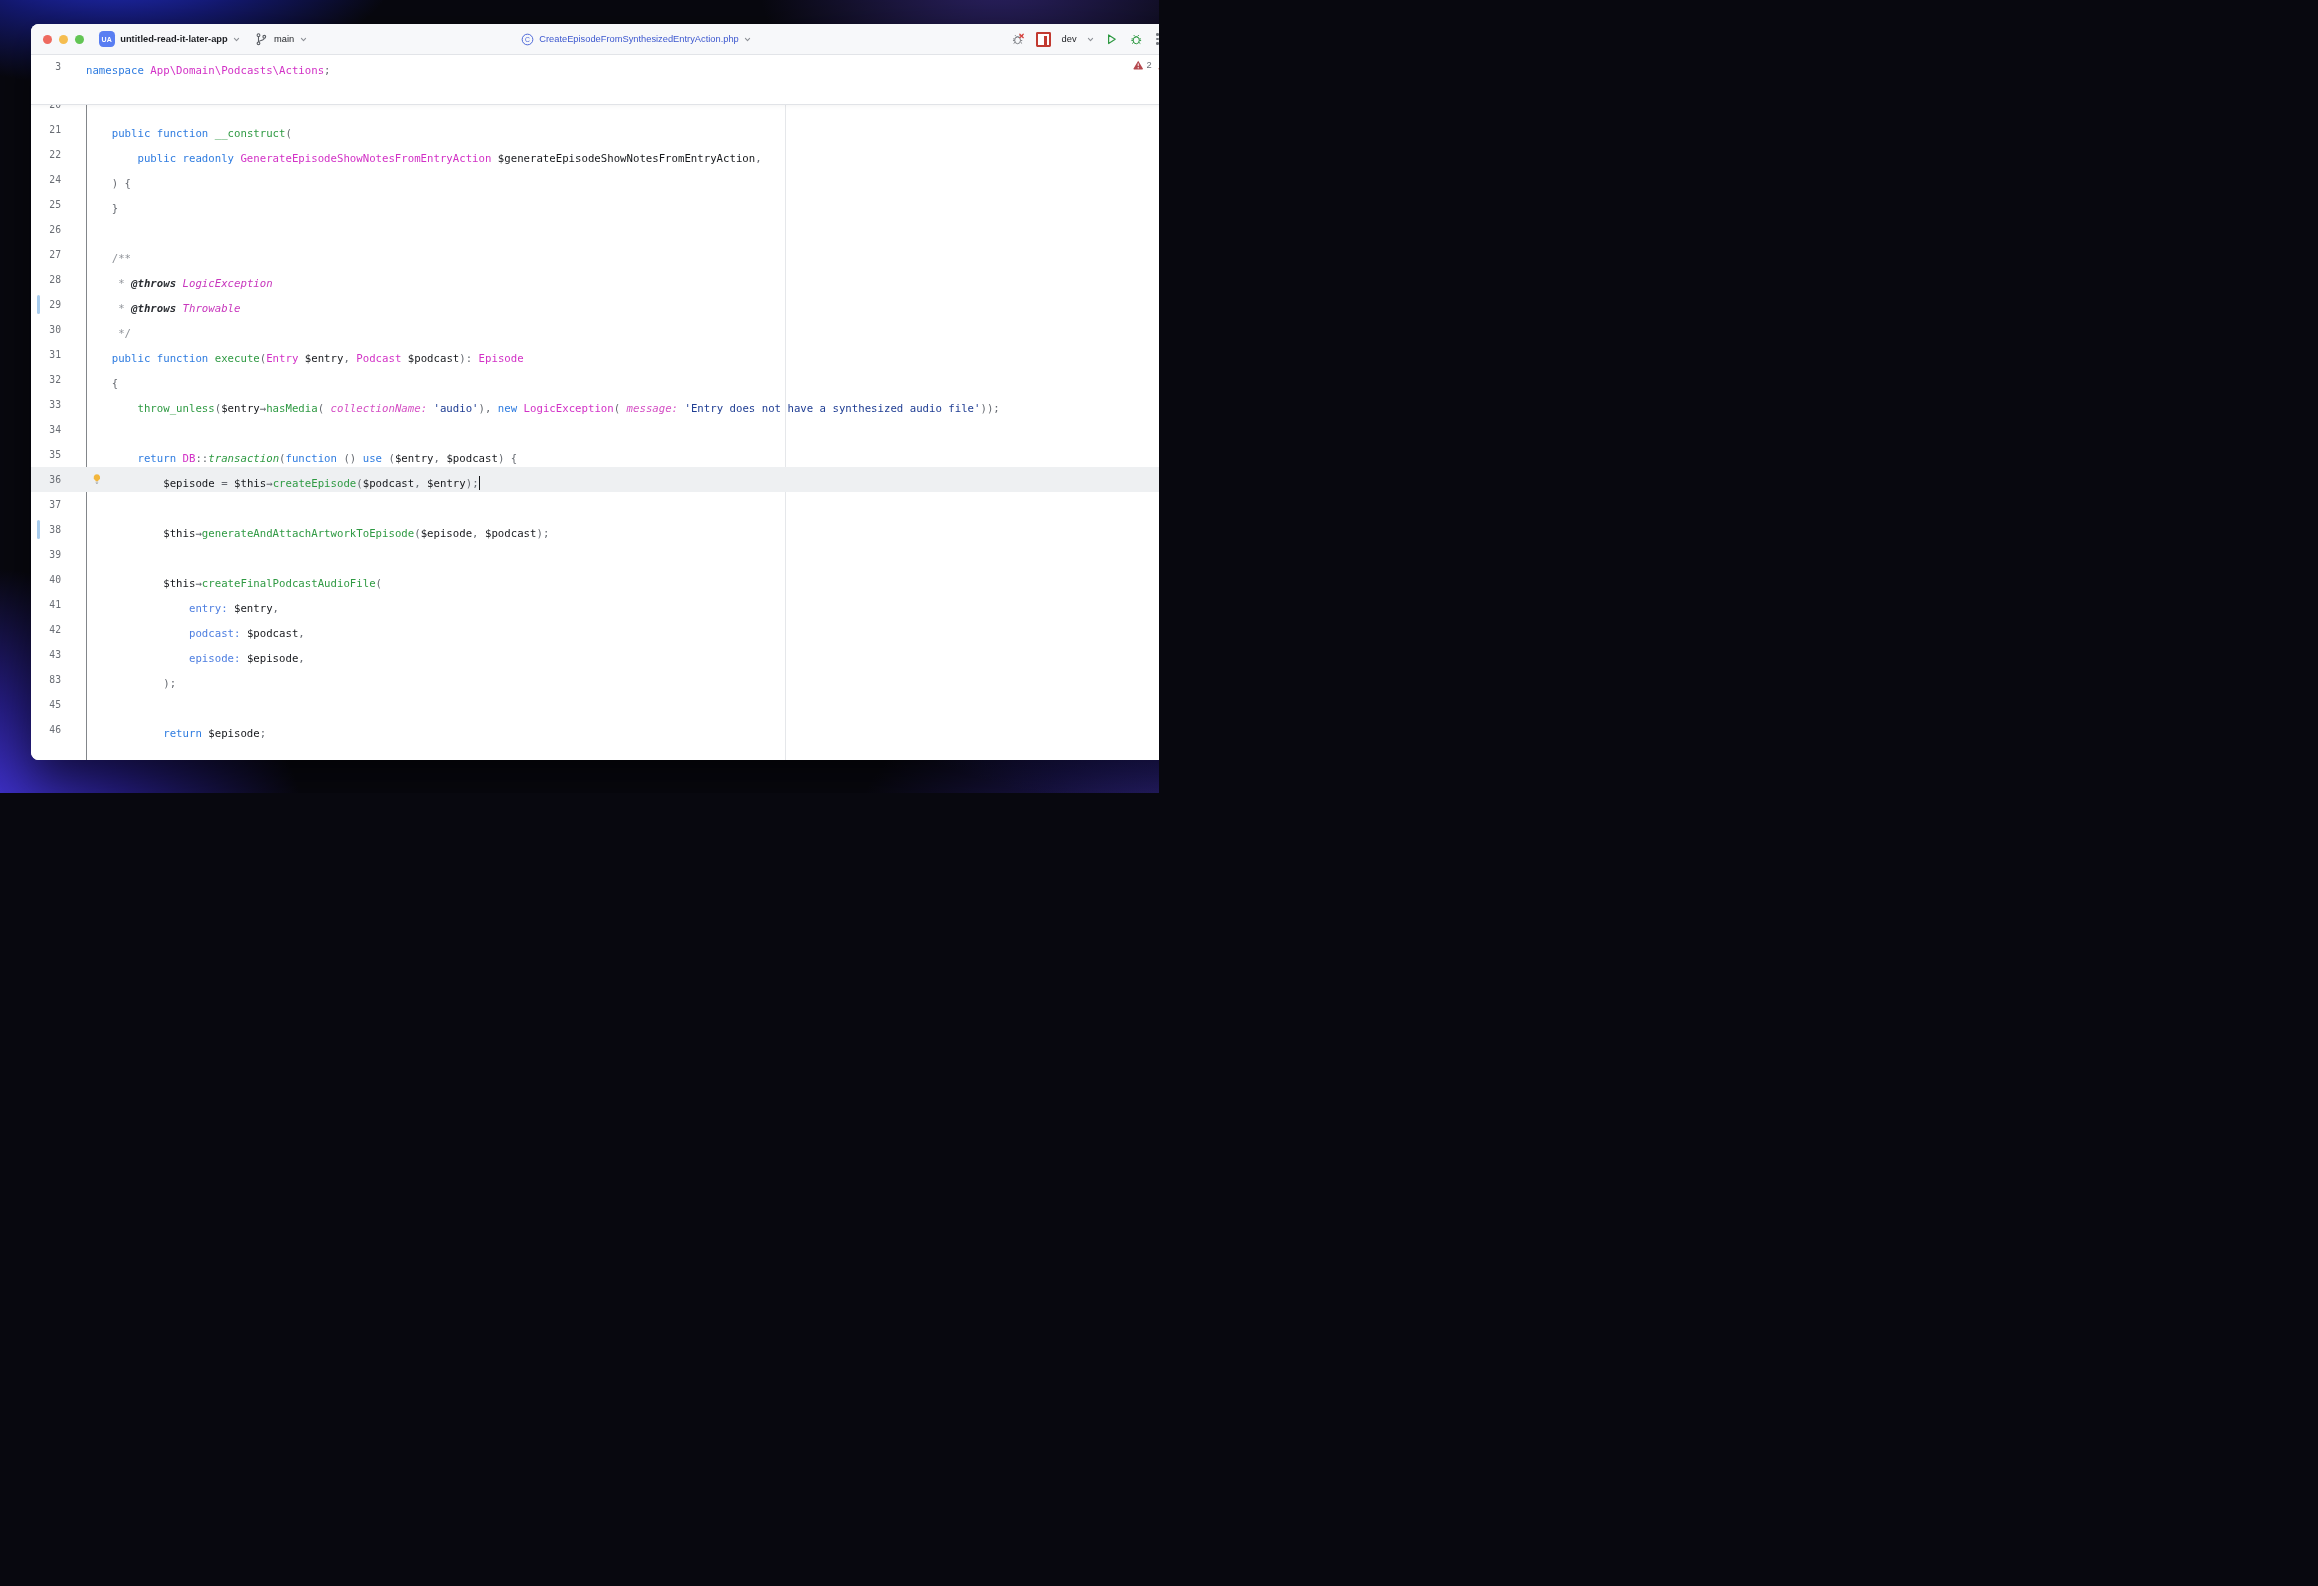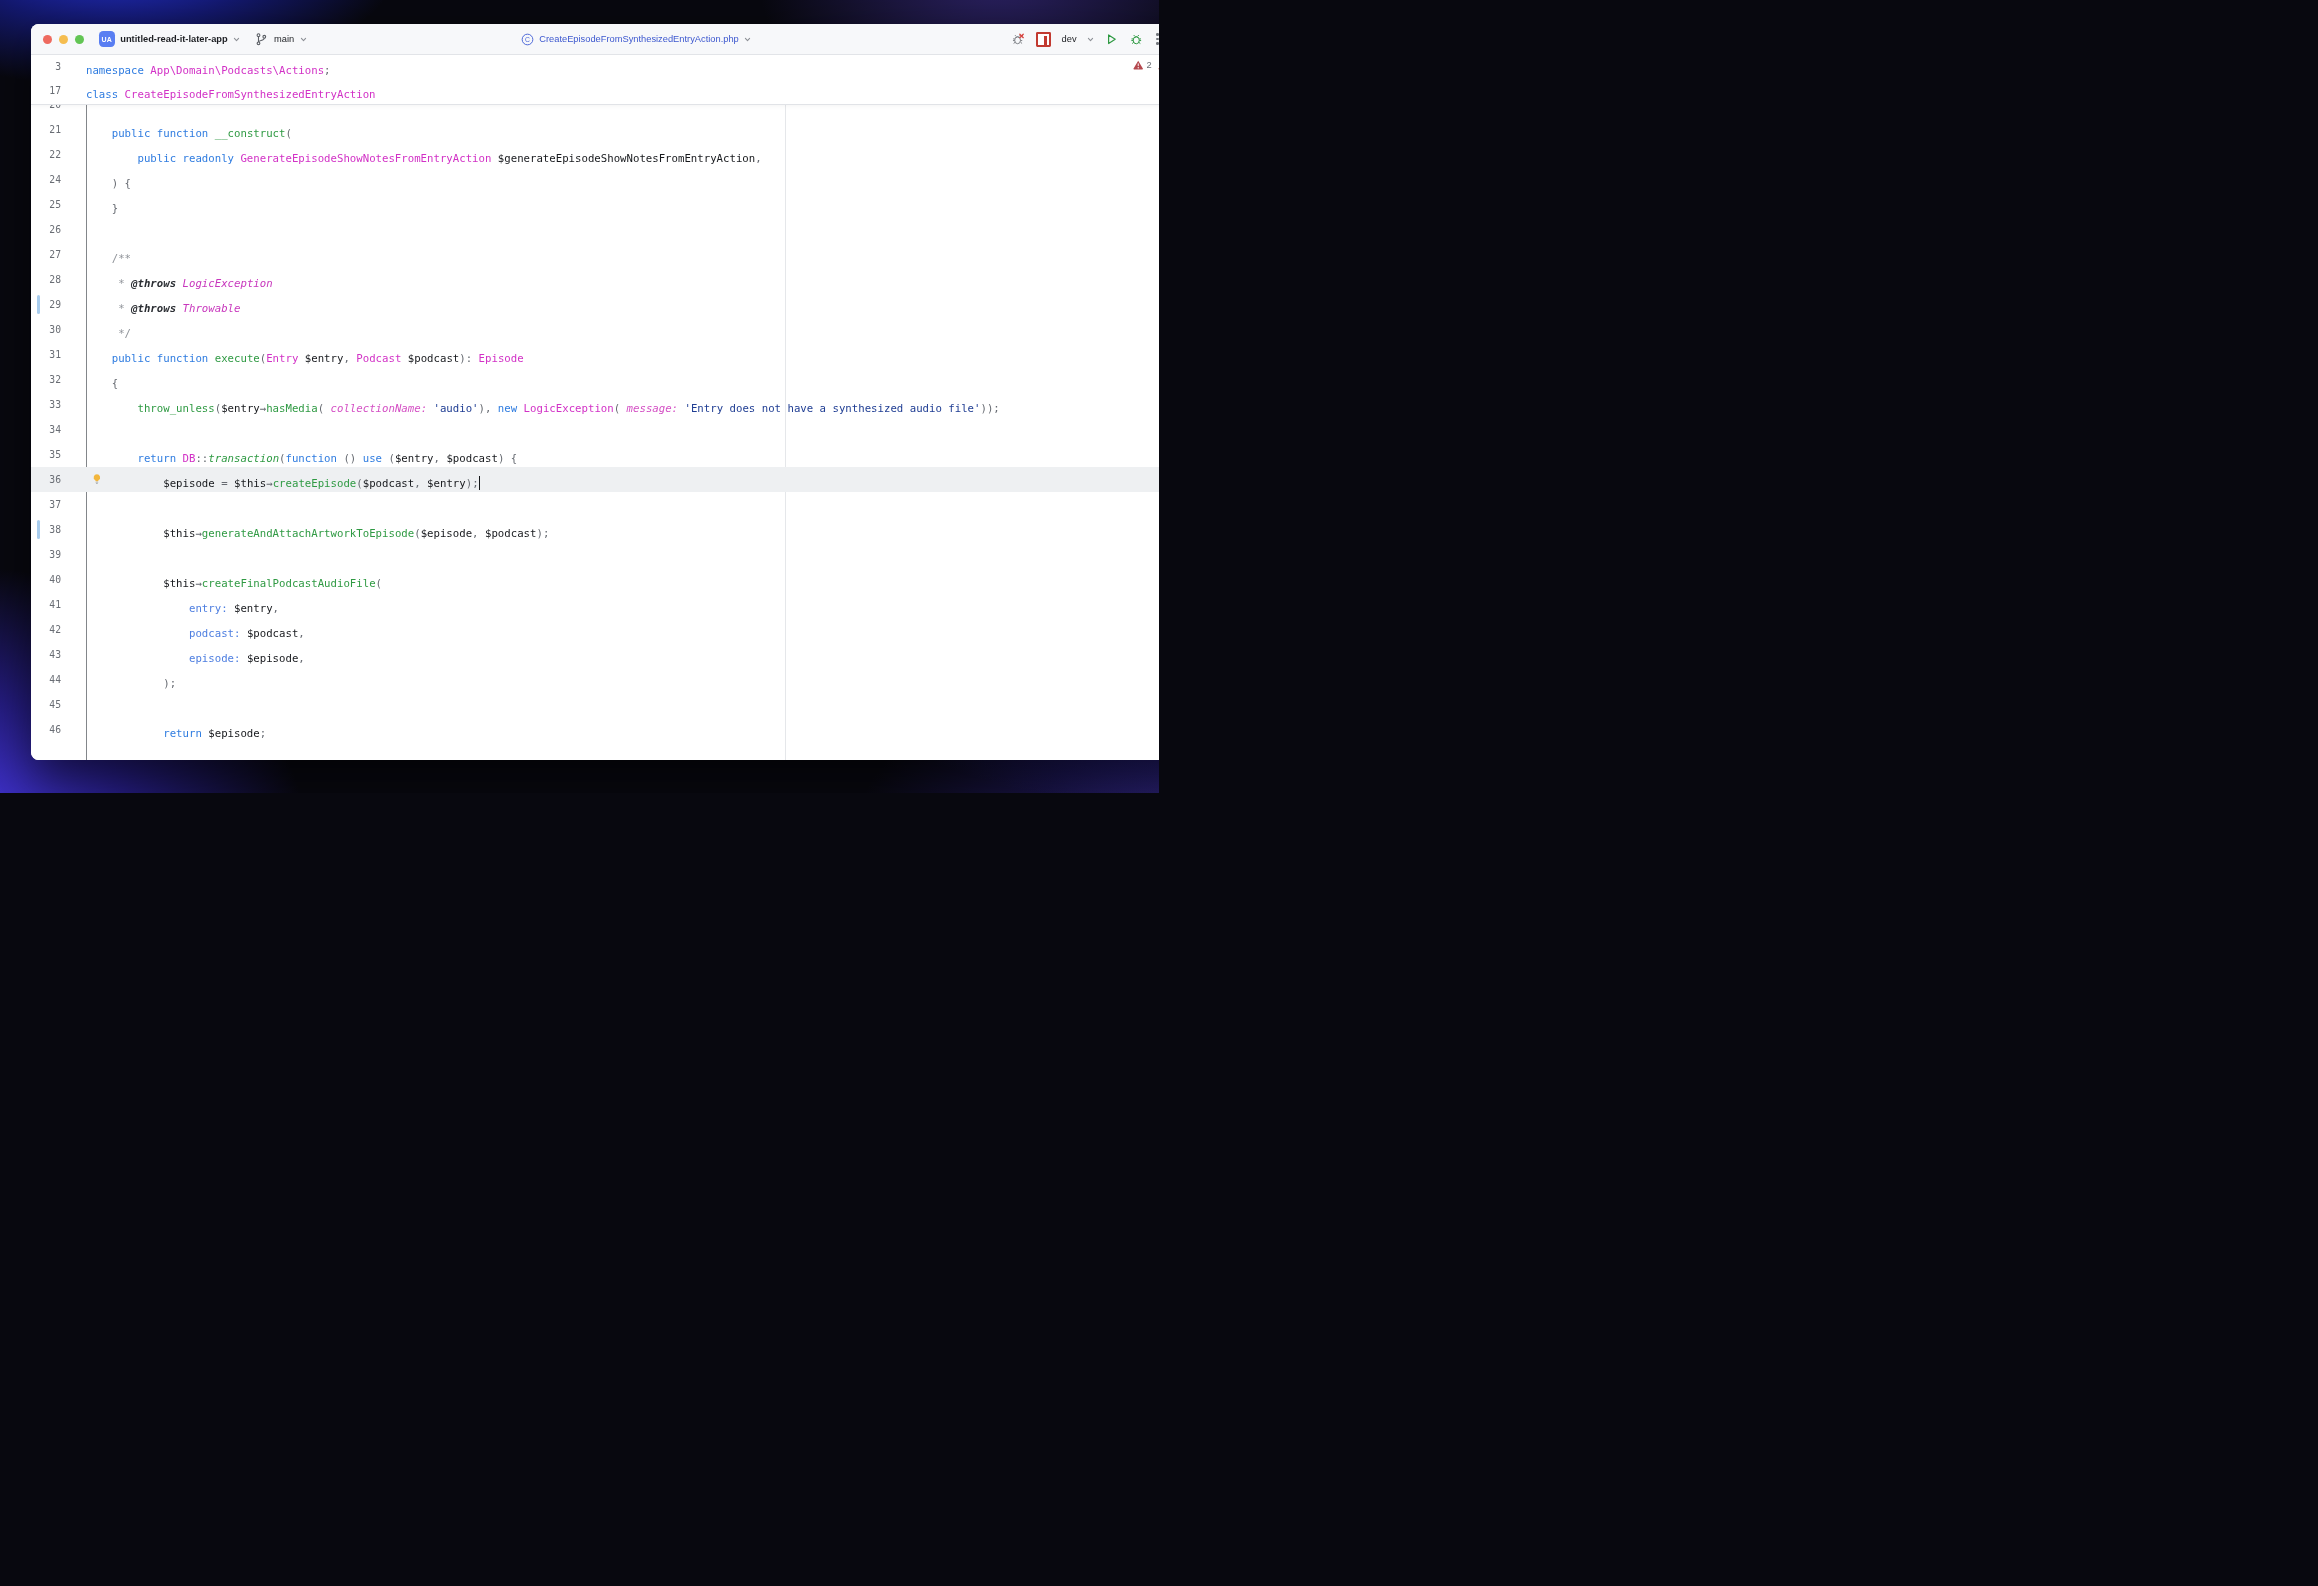--- a/index.html
+++ b/index.html
@@ -253,42 +253,38 @@
           </div>
           <div class="row">
             <span class="lnum">42</span>
             <span class="code"><span class="tk-pln">                </span><span class="tk-arg">podcast: </span><span class="tk-var">$podcast</span><span class="tk-pun">,</span></span>
           </div>
           <div class="row">
             <span class="lnum">43</span>
             <span class="code"><span class="tk-pln">                </span><span class="tk-arg">episode: </span><span class="tk-var">$episode</span><span class="tk-pun">,</span></span>
           </div>
           <div class="row">
-            <span class="lnum">44</span>
+            <span class="lnum">83</span>
             <span class="code"><span class="tk-pln">            </span><span class="tk-pun">);</span></span>
           </div>
           <div class="row">
             <span class="lnum">45</span>
             <span class="code"></span>
           </div>
           <div class="row">
             <span class="lnum">46</span>
             <span class="code"><span class="tk-pln">            </span><span class="tk-kw">return </span><span class="tk-var">$episode</span><span class="tk-pun">;</span></span>
           </div>
         </div>
 
       <div class="sticky">
         <div>
             <div class="row">
               <span class="lnum">3</span>
               <span class="code"><span class="tk-kw">namespace </span><span class="tk-cls">App\Domain\Podcasts\Actions</span><span class="tk-pun">;</span></span>
-            </div>
-            <div class="row">
-              <span class="lnum">17</span>
-              <span class="code"><span class="tk-kw">class </span><span class="tk-cls">CreateEpisodeFromSynthesizedEntryAction</span></span>
             </div>
           </div>
       </div>
 
       <div class="problems">
         <span class="p-item">
           <svg width="10.4" height="9.7" viewBox="0 0 16 15">
             <path d="M8 1.2 L15.2 13 a1 1 0 0 1 -.9 1.6 H1.7 a1 1 0 0 1 -.9 -1.6 Z" fill="#b5484e"></path>
             <rect x="7.3" y="5" width="1.5" height="4.6" rx=".75" fill="#fff"></rect>
               <circle cx="8.05" cy="12" r="1" fill="#fff"></circle>

